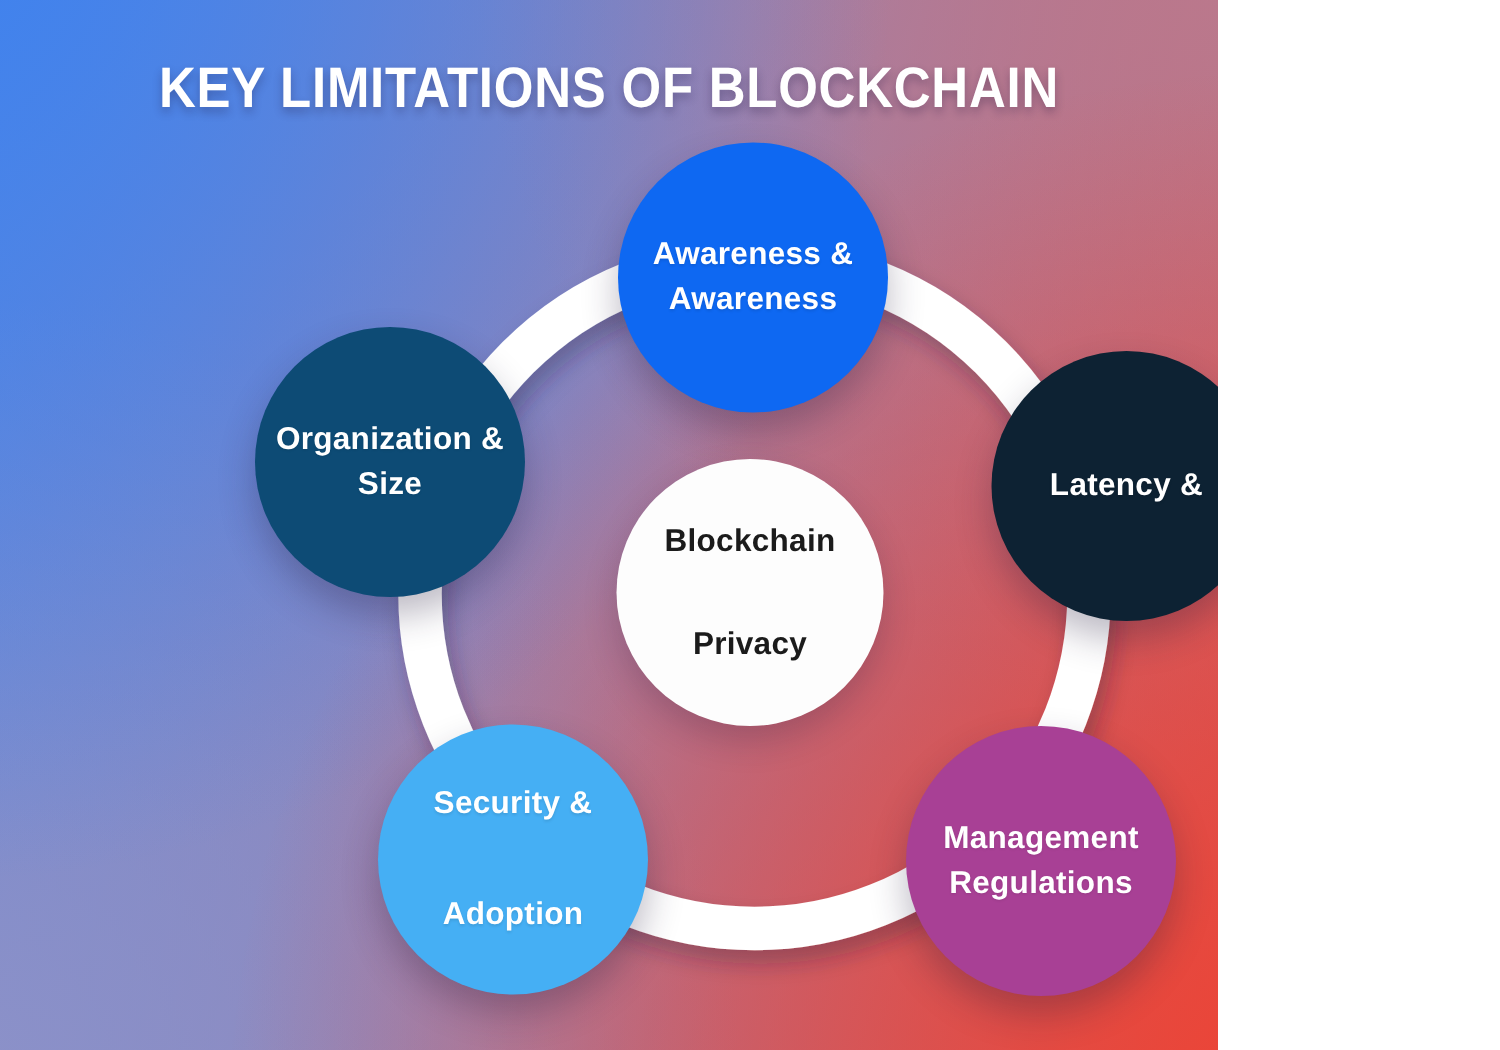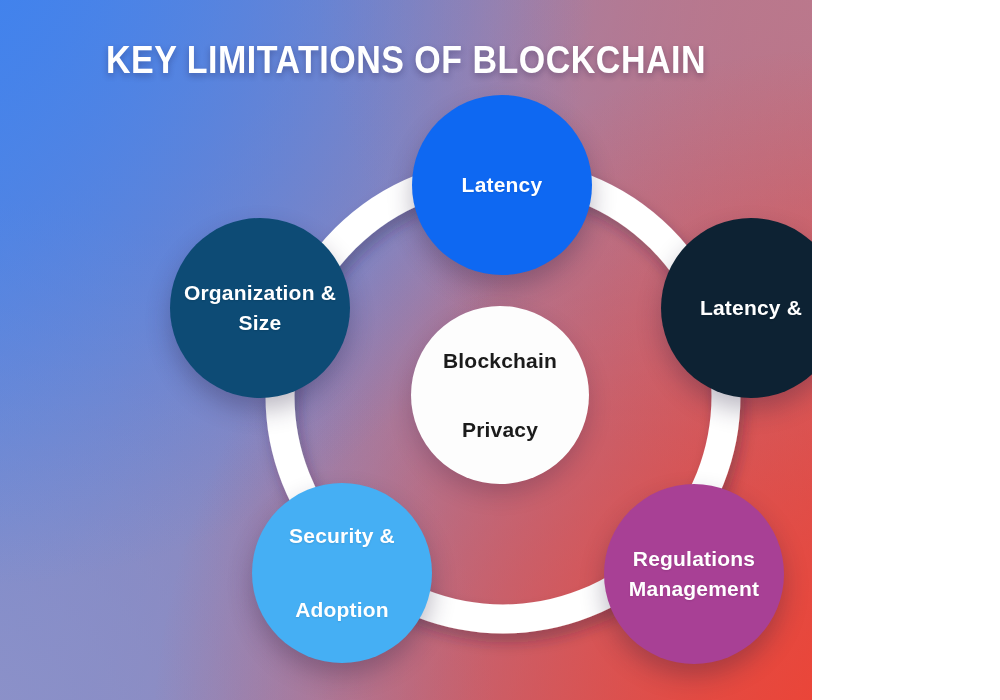--- a/index.html
+++ b/index.html
@@ -66,21 +66,21 @@
     gap: 39px;
   }
   .node.center .line {
     color: #1B1B1B;
     text-shadow: none;
     font-weight: 600;
   }
 
   .node.awareness    { left: 412px; top:  95px; }
   .node.organization { left: 170px; top: 218px; }
-  .node.latency      { left: 661px; top: 218px; }
+  .node.latency      { left: 661px; top: 234px; }
   .node.security     { left: 252px; top: 483px; }
   .node.regulations  { left: 604px; top: 484px; }
   .node.center       { left: 411px; top: 306px; }
 </style>
 </head>
 <body>
 
 <div class="canvas">
 
   <h1 class="title">KEY LIMITATIONS OF BLOCKCHAIN</h1>
@@ -88,40 +88,41 @@
   <svg class="ring-svg" width="1000" height="700" viewBox="0 0 1000 700">
     <defs>
       <filter id="ringShadow" x="-20%" y="-20%" width="140%" height="140%">
         <feDropShadow dx="4" dy="9" stdDeviation="7" flood-color="#2A1E3C" flood-opacity="0.32"></feDropShadow>
       </filter>
     </defs>
     <circle cx="503" cy="396" r="223" fill="none" stroke-width="29" filter="url(#ringShadow)" stroke="#FFFFFF"></circle>
   </svg>
 
   <div class="node awareness" style="background-color: rgb(14, 104, 242);">
-    <span class="line">Latency</span>
+    <span class="line">Awareness &amp;</span>
+    <span class="line">Awareness</span>
   </div>
 
   <div class="node organization" style="background-color: rgb(13, 75, 117);">
     <span class="line">Organization &amp;</span>
     <span class="line">Size</span>
   </div>
 
   <div class="node latency" style="background-color: rgb(13, 34, 51);">
     <span class="line">Latency &amp;</span>
   </div>
 
   <div class="node security" style="background-color: rgb(69, 175, 244); gap: 44px;">
     <span class="line">Security &amp;</span>
     <span class="line">Adoption</span>
   </div>
 
   <div class="node regulations" style="background-color: rgb(168, 64, 149);">
+    <span class="line">Management</span>
     <span class="line">Regulations</span>
-    <span class="line">Management</span>
   </div>
 
   <div class="node center" style="background-color: rgb(253, 253, 253);">
     <span class="line">Blockchain</span>
     <span class="line">Privacy</span>
   </div>
 
 </div>
 
 </body></html>

